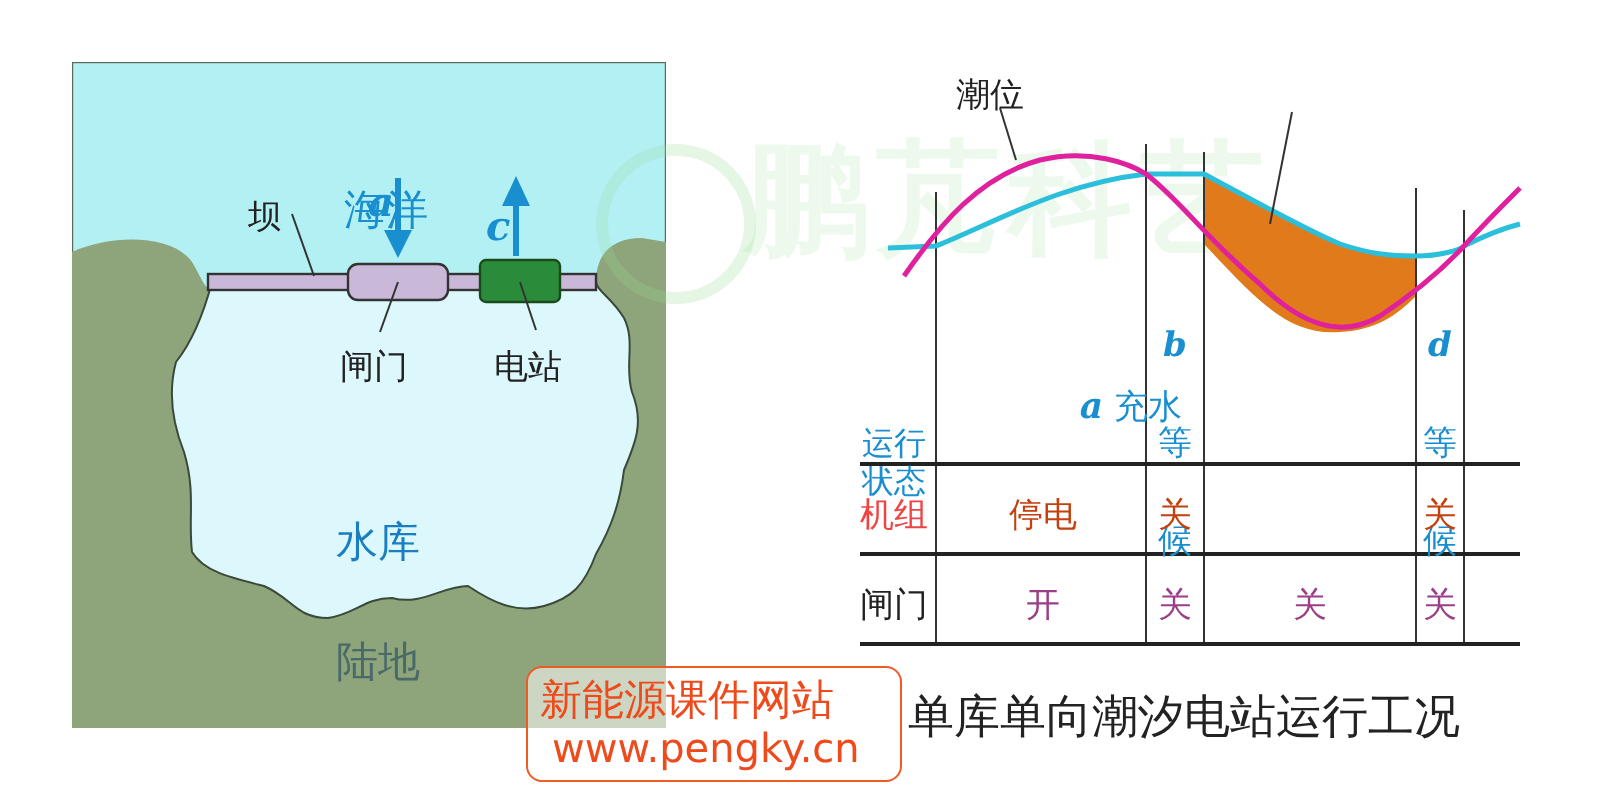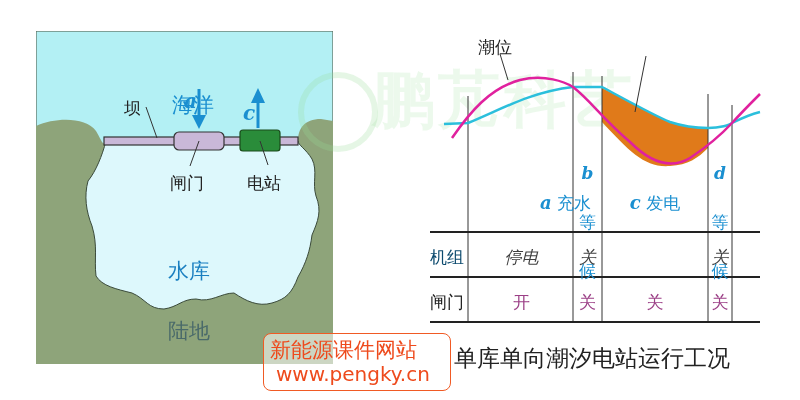--- a/index.html
+++ b/index.html
@@ -2,21 +2,21 @@
 <html><head>
 <meta charset="utf-8">
 <style>
   html,body{margin:0;padding:0;background:#ffffff;}
   body{width:800px;height:400px;position:relative;overflow:hidden;font-family:"DejaVu Sans",sans-serif;}
   .abs{position:absolute;}
   .lbl{position:absolute;font-size:17px;color:#222;white-space:nowrap;}
   .blue{color:#1a8fd0;margin-top:30px;}
   .ital{font-family:"DejaVu Serif",serif;font-style:italic;font-weight:bold;color:#1a8fd0;}
   .cell{position:absolute;font-size:17px;text-align:center;white-space:nowrap;}
-  .green{color:#404040;font-style:italic;}
+  .green{color:#c2410c;}
   .purple{color:#9b3f86;}
   .stamp{position:absolute;left:263px;top:333px;width:186px;height:56px;border:1.5px solid #f05a24;border-radius:8px;background:rgba(255,255,255,0.55);text-align:center;}
   .stamp .l1{position:absolute;left:6px;top:2px;font-size:21px;color:#ee4a1c;white-space:nowrap;letter-spacing:0px;}
   .stamp .l2{position:absolute;left:12px;top:28px;font-size:20px;color:#ee4a1c;white-space:nowrap;}
   .caption{position:absolute;left:454px;top:343px;font-size:23px;color:#222;white-space:nowrap;}
   .wm{position:absolute;font-size:62px;color:rgba(150,220,150,0.18);white-space:nowrap;font-weight:bold;letter-spacing:4px;}
 </style>
 </head>
 <body>
 
@@ -78,40 +78,40 @@
 
     <line x1="0" y1="202" x2="330" y2="202" stroke="#222" stroke-width="2"></line>
     <line x1="0" y1="247" x2="330" y2="247" stroke="#222" stroke-width="2"></line>
     <line x1="0" y1="292" x2="330" y2="292" stroke="#222" stroke-width="2"></line>
   </svg>
   <span class="lbl" style="left:48px;top:6px;">潮位</span>
 </div>
 
 <div class="abs" style="left:430px;top:162px;width:340px;height:170px;">
 
+  <div class="cell blue" style="left:-6px;top:20px;width:46px;line-height:19px;font-size:16px;">
+    <div>运行</div>
+    <div>状态</div>
+  </div>
   <div class="cell" style="left:40px;top:30px;width:121px;text-align:right;">
     <span class="ital" style="font-size:18px;">a</span>
     <span class="blue">充水</span>
   </div>
   <div class="cell" style="left:143px;top:2px;width:29px;line-height:19px;">
     <div class="ital" style="font-size:17px;">b</div>
     <div class="blue">等</div>
     <div class="blue">候</div>
   </div>
-  <div class="cell" style="left:172px;top:30px;width:106px;">
-    <span class="ital" style="font-size:18px;">c</span>
-    <span class="blue">发电</span>
-  </div>
   <div class="cell" style="left:278px;top:2px;width:24px;line-height:19px;">
     <div class="ital" style="font-size:17px;">d</div>
     <div class="blue">等</div>
     <div class="blue">候</div>
   </div>
 
-  <div class="cell" style="left:-6px;top:84px;width:46px;color:#0c4a6e;">机组</div>
+  <div class="cell" style="left:-6px;top:84px;width:46px;color:#ef4444;">机组</div>
   <div class="cell green" style="left:40px;top:84px;width:103px;">停电</div>
   <div class="cell green" style="left:143px;top:84px;width:29px;">关</div>
   <div class="cell green" style="left:278px;top:84px;width:24px;">关</div>
 
   <div class="cell" style="left:-6px;top:129px;width:46px;color:#222;">闸门</div>
   <div class="cell purple" style="left:40px;top:129px;width:103px;">开</div>
   <div class="cell purple" style="left:143px;top:129px;width:29px;">关</div>
   <div class="cell purple" style="left:172px;top:129px;width:106px;">关</div>
   <div class="cell purple" style="left:278px;top:129px;width:24px;">关</div>
 </div>

